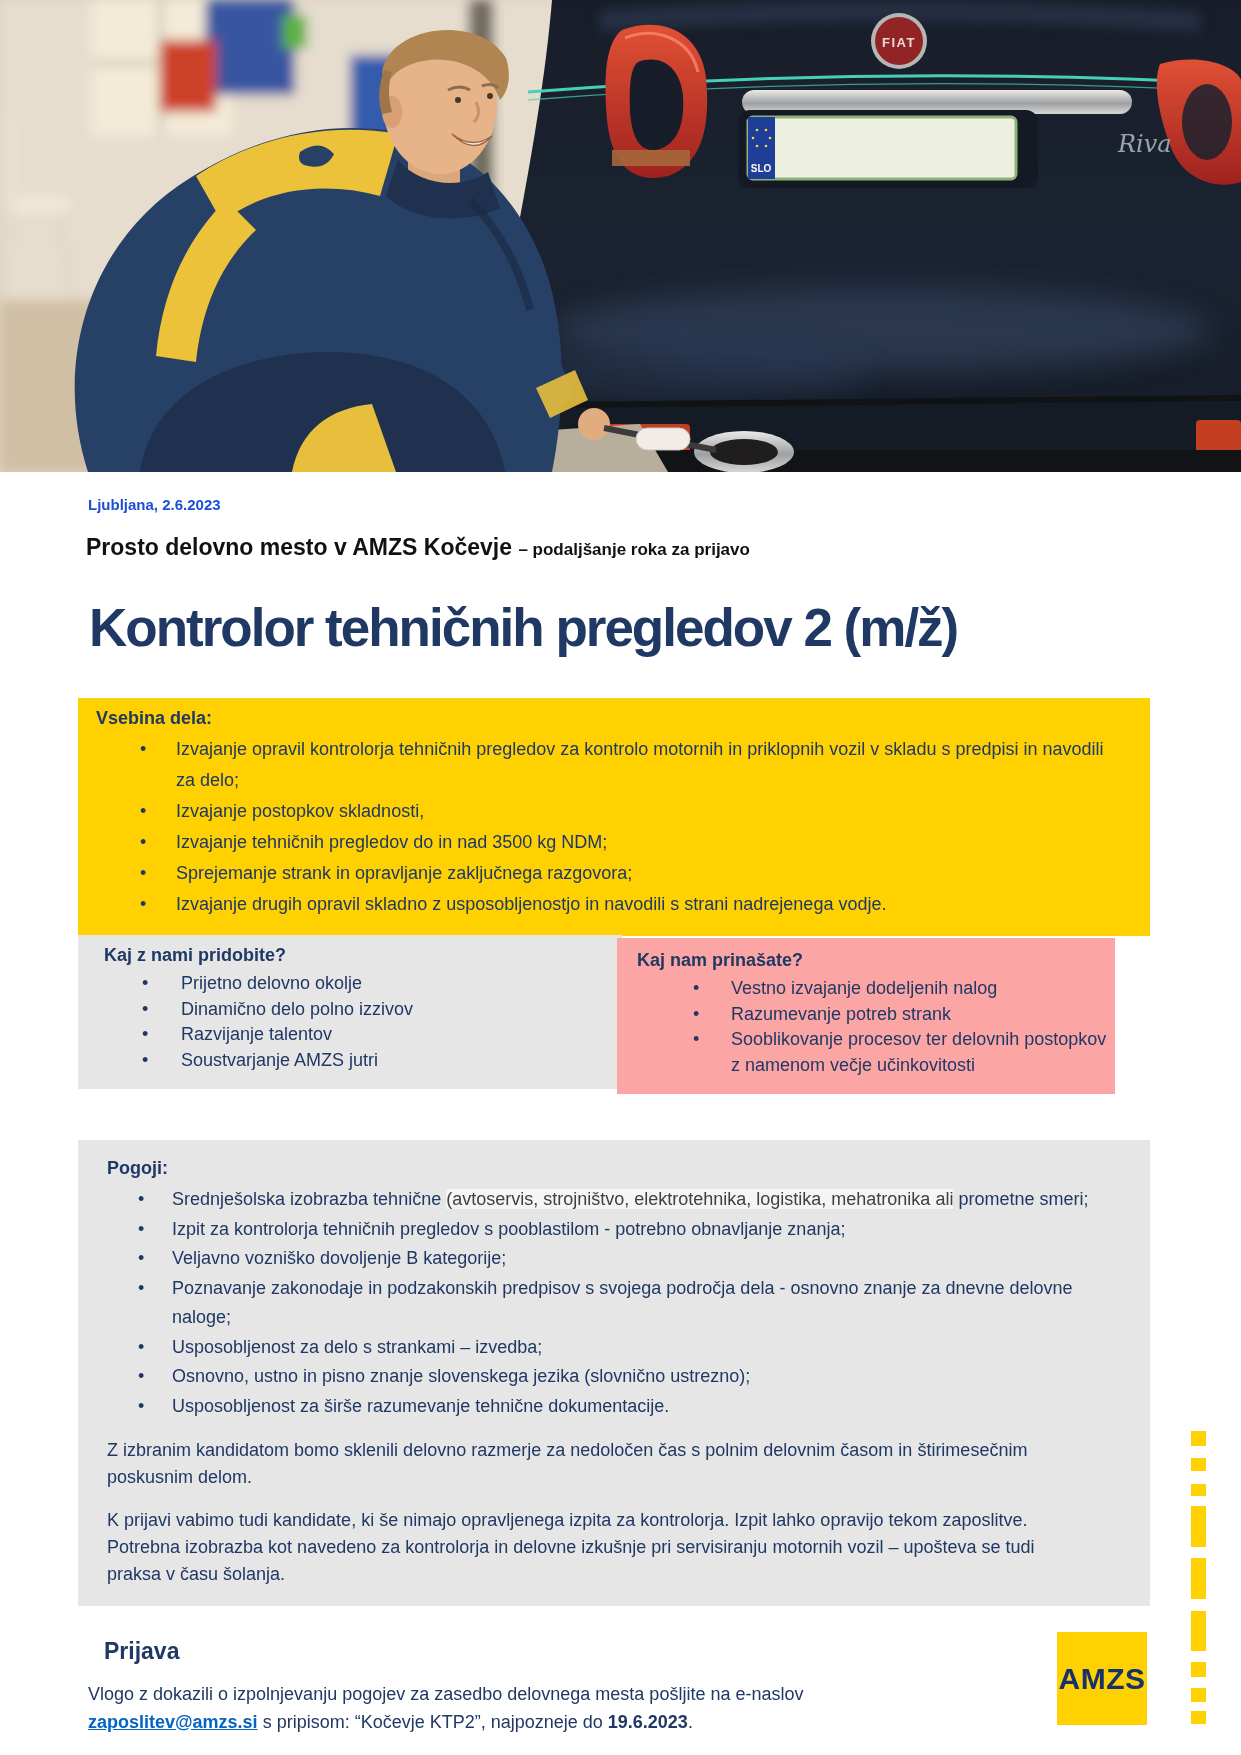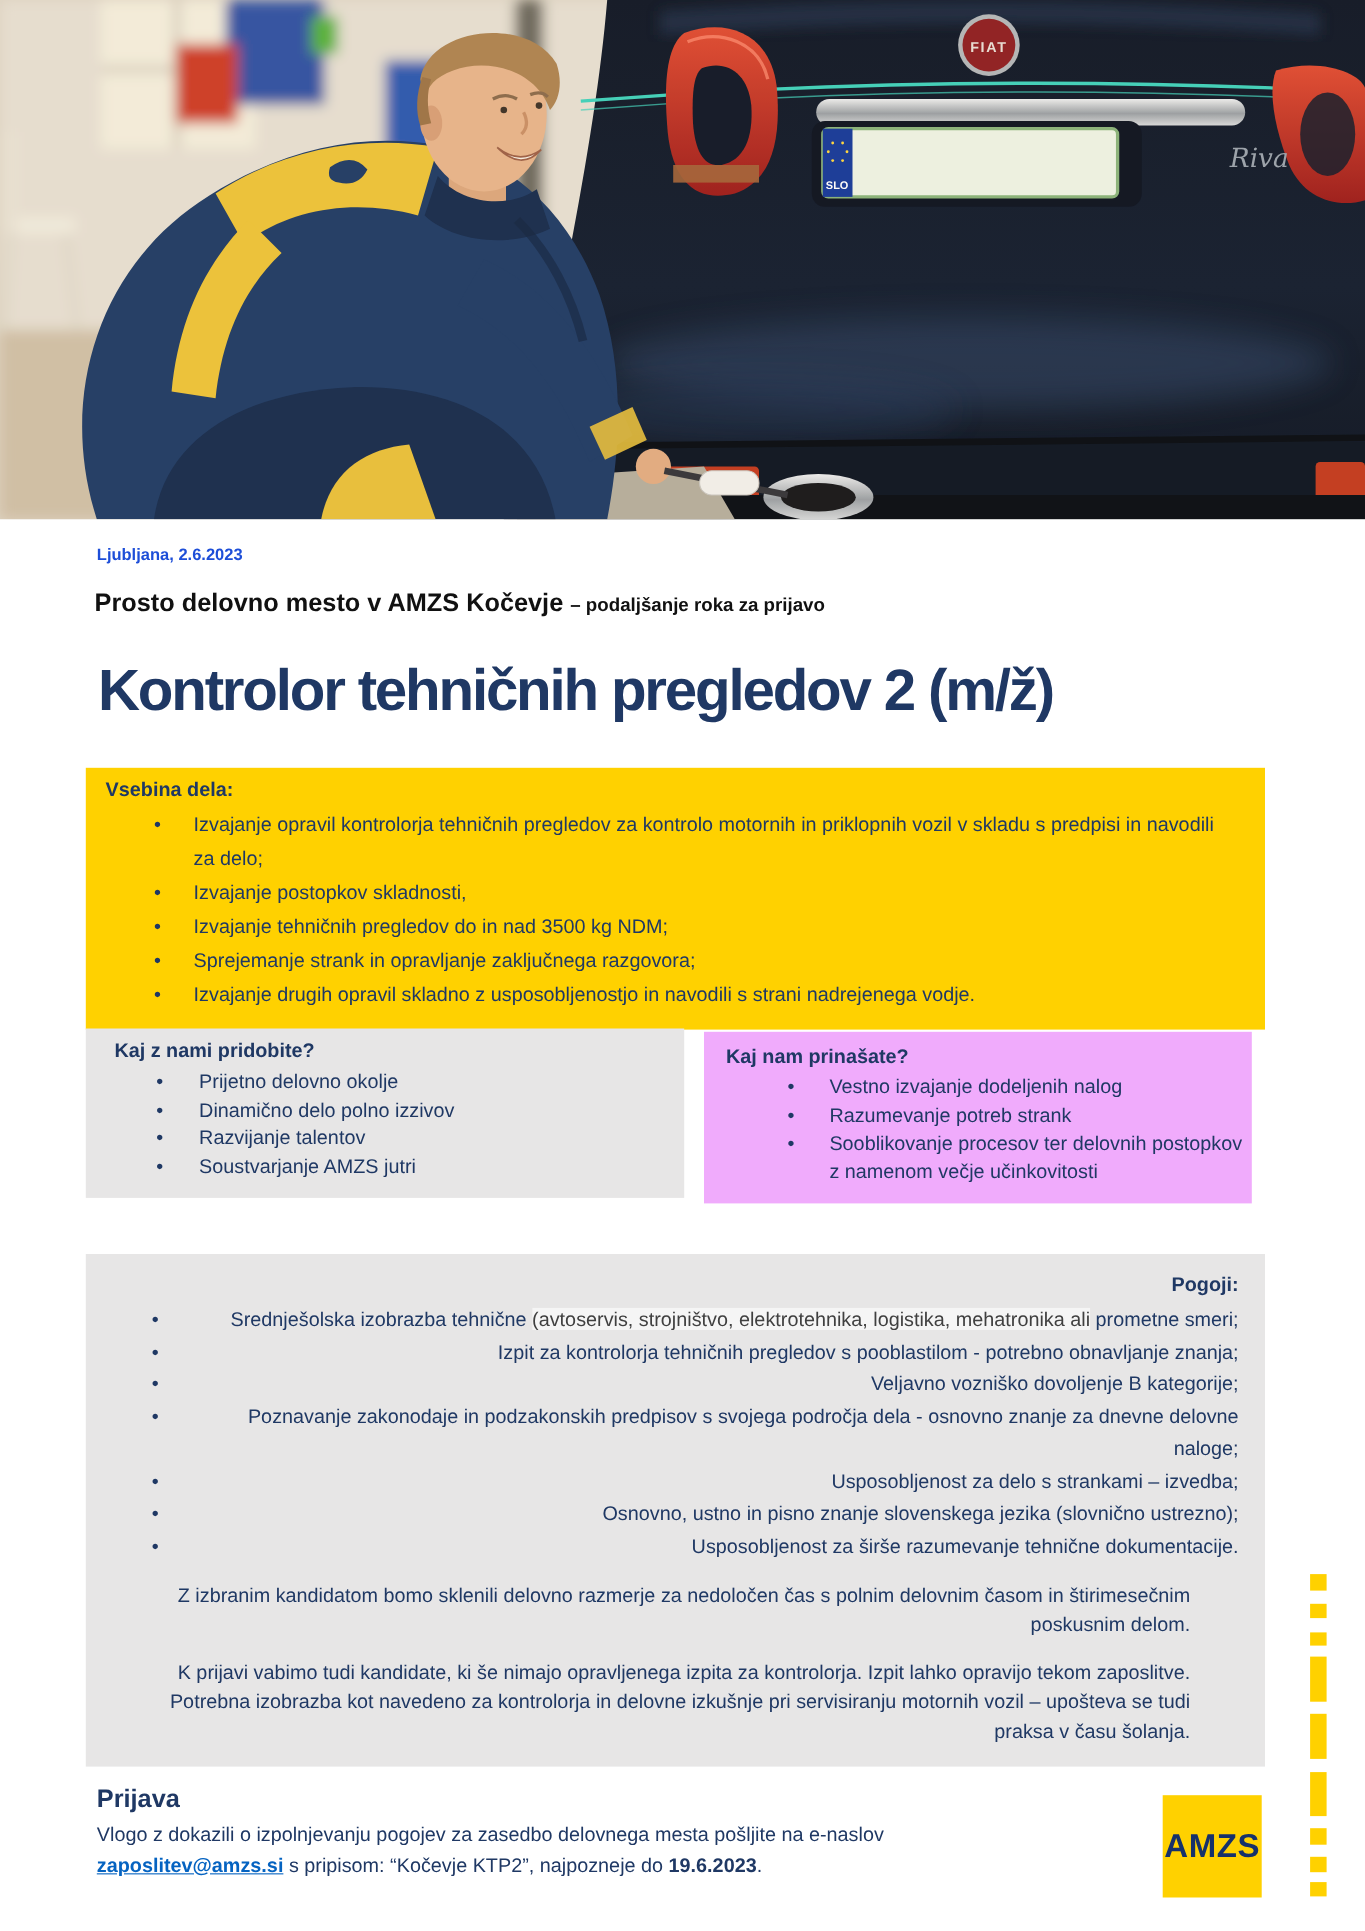--- a/index.html
+++ b/index.html
@@ -25,38 +25,38 @@
   .box-vsebina{left:78px;top:698px;width:1072px;background:#FFD100;padding:10px 24px 16px 18px;}
   .box-vsebina .rows{margin-top:5px;}
   .box-vsebina .row{position:relative;padding-left:80px;font-size:18px;line-height:31px;color:#1F3864;}
   .box-vsebina .dot{position:absolute;left:44px;top:0;}
 
   .box-left{left:78px;top:935px;width:544px;background:#E7E6E6;padding:10px 14px 16px 26px;}
   .box-left .rows{margin-top:5px;}
   .box-left .row{position:relative;padding-left:77px;font-size:18px;line-height:25.5px;}
   .box-left .dot{position:absolute;left:38px;top:0;}
 
-  .box-right{left:640px;top:938px;width:498px;background:#f0abfc;padding:12px 2px 16px 20px;}
+  .box-right{left:617px;top:938px;width:498px;background:#fca5a5;padding:12px 2px 16px 20px;}
   .box-right .rows{margin-top:5px;}
   .box-right .row{position:relative;padding-left:94px;font-size:18px;line-height:25.5px;}
   .box-right .dot{position:absolute;left:56px;top:0;}
 
-  .box-pogoji{left:78px;top:1140px;width:1072px;background:#E7E6E6;padding:18px 24px 18px 29px;text-align:right;}
+  .box-pogoji{left:78px;top:1140px;width:1072px;background:#E7E6E6;padding:18px 24px 18px 29px;}
   .box-pogoji h2{padding-left:0;}
   .box-pogoji .rows{margin-top:6px;}
   .box-pogoji .row{position:relative;padding-left:65px;font-size:18px;line-height:29.5px;}
   .box-pogoji .dot{position:absolute;left:31px;top:0;}
   .box-pogoji .para{margin-top:16px;font-size:18px;line-height:27px;width:975px;}
   .hl{background:#F5F5F5;color:#404040;}
 
   .dot::before{content:"\2022";}
 
   
   .prijava{left:88px;top:1622px;width:945px;}
-  .prijava h2{margin:0;font-size:23px;font-weight:bold;color:#1F3864;}
+  .prijava h2{margin:16px;font-size:23px;font-weight:bold;color:#1F3864;}
   .prijava .body{margin-top:6px;font-size:18px;line-height:27.5px;color:#1F3864;}
   .email-link{color:#0563C1;font-weight:bold;text-decoration:underline;cursor:pointer;}
   .bold{font-weight:bold;}
 
   
   .amzs-logo{left:1057px;top:1632px;width:90px;height:93px;background:#FFD100;
     display:flex;align-items:center;justify-content:center;}
   .amzs-logo span{font-size:30px;font-weight:bold;color:#16316b;letter-spacing:0.5px;}
   .dash{position:absolute;left:1191px;width:15px;background:#FFD100;}
 </style>

